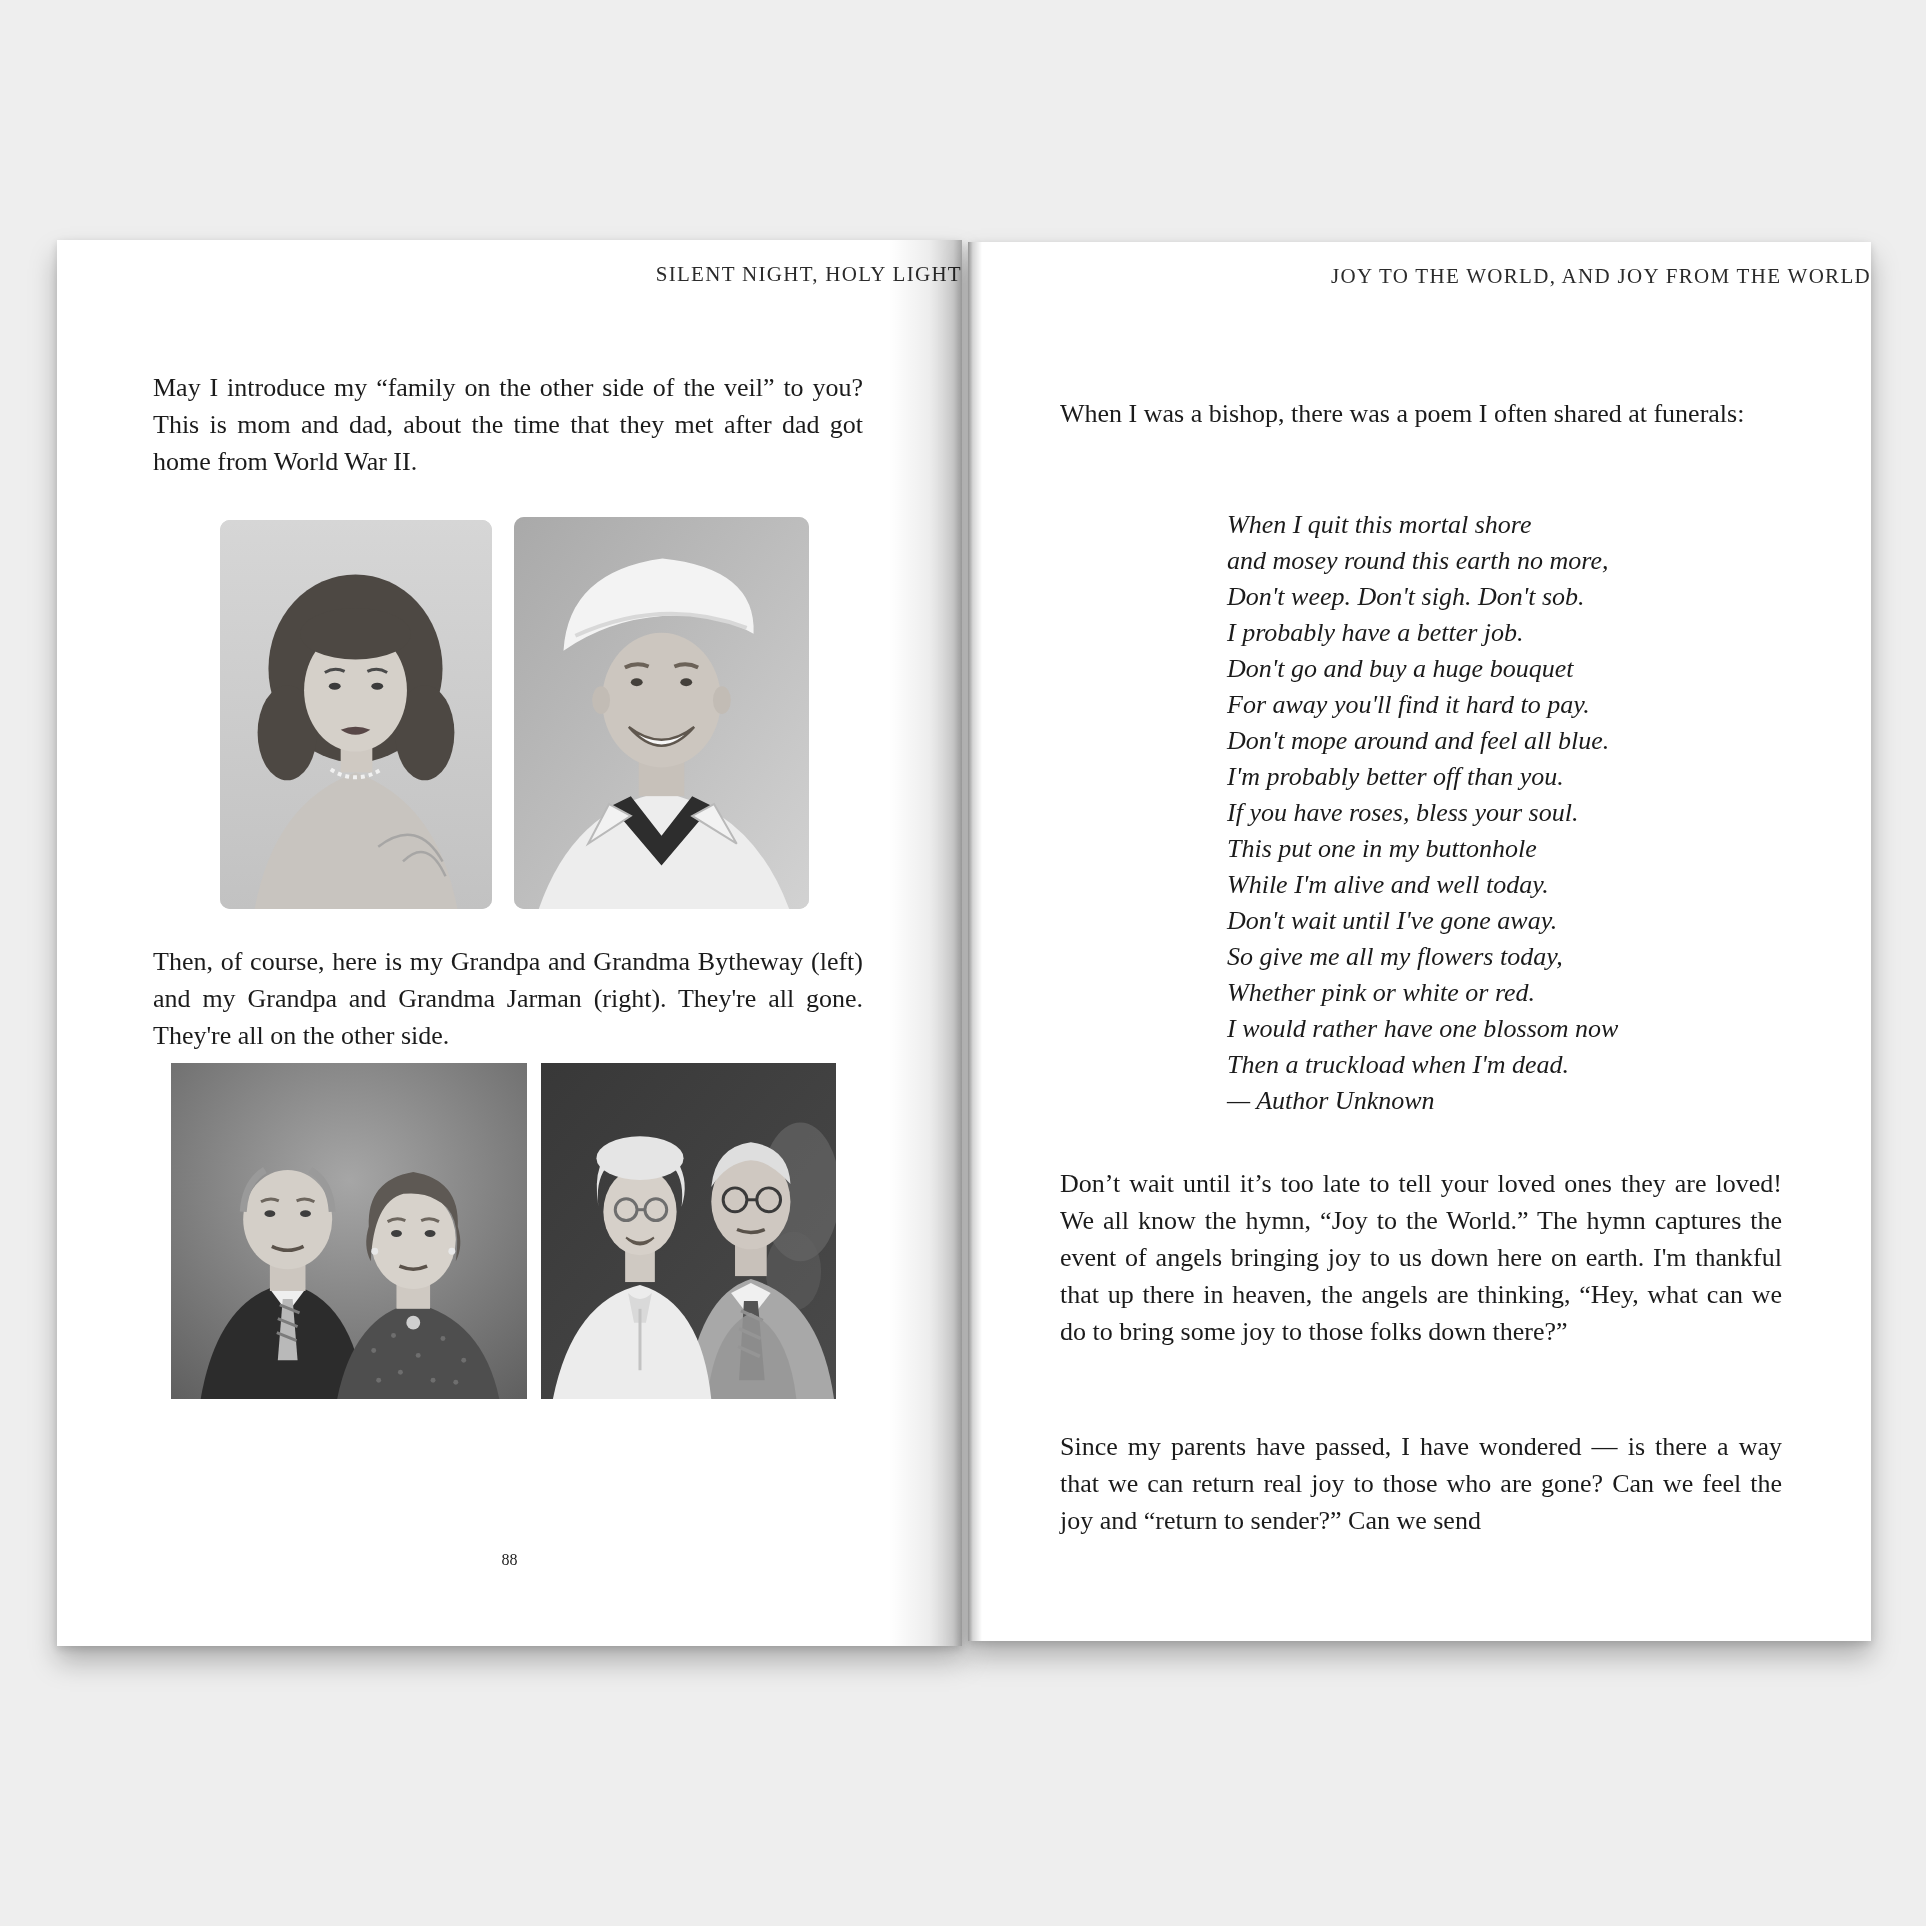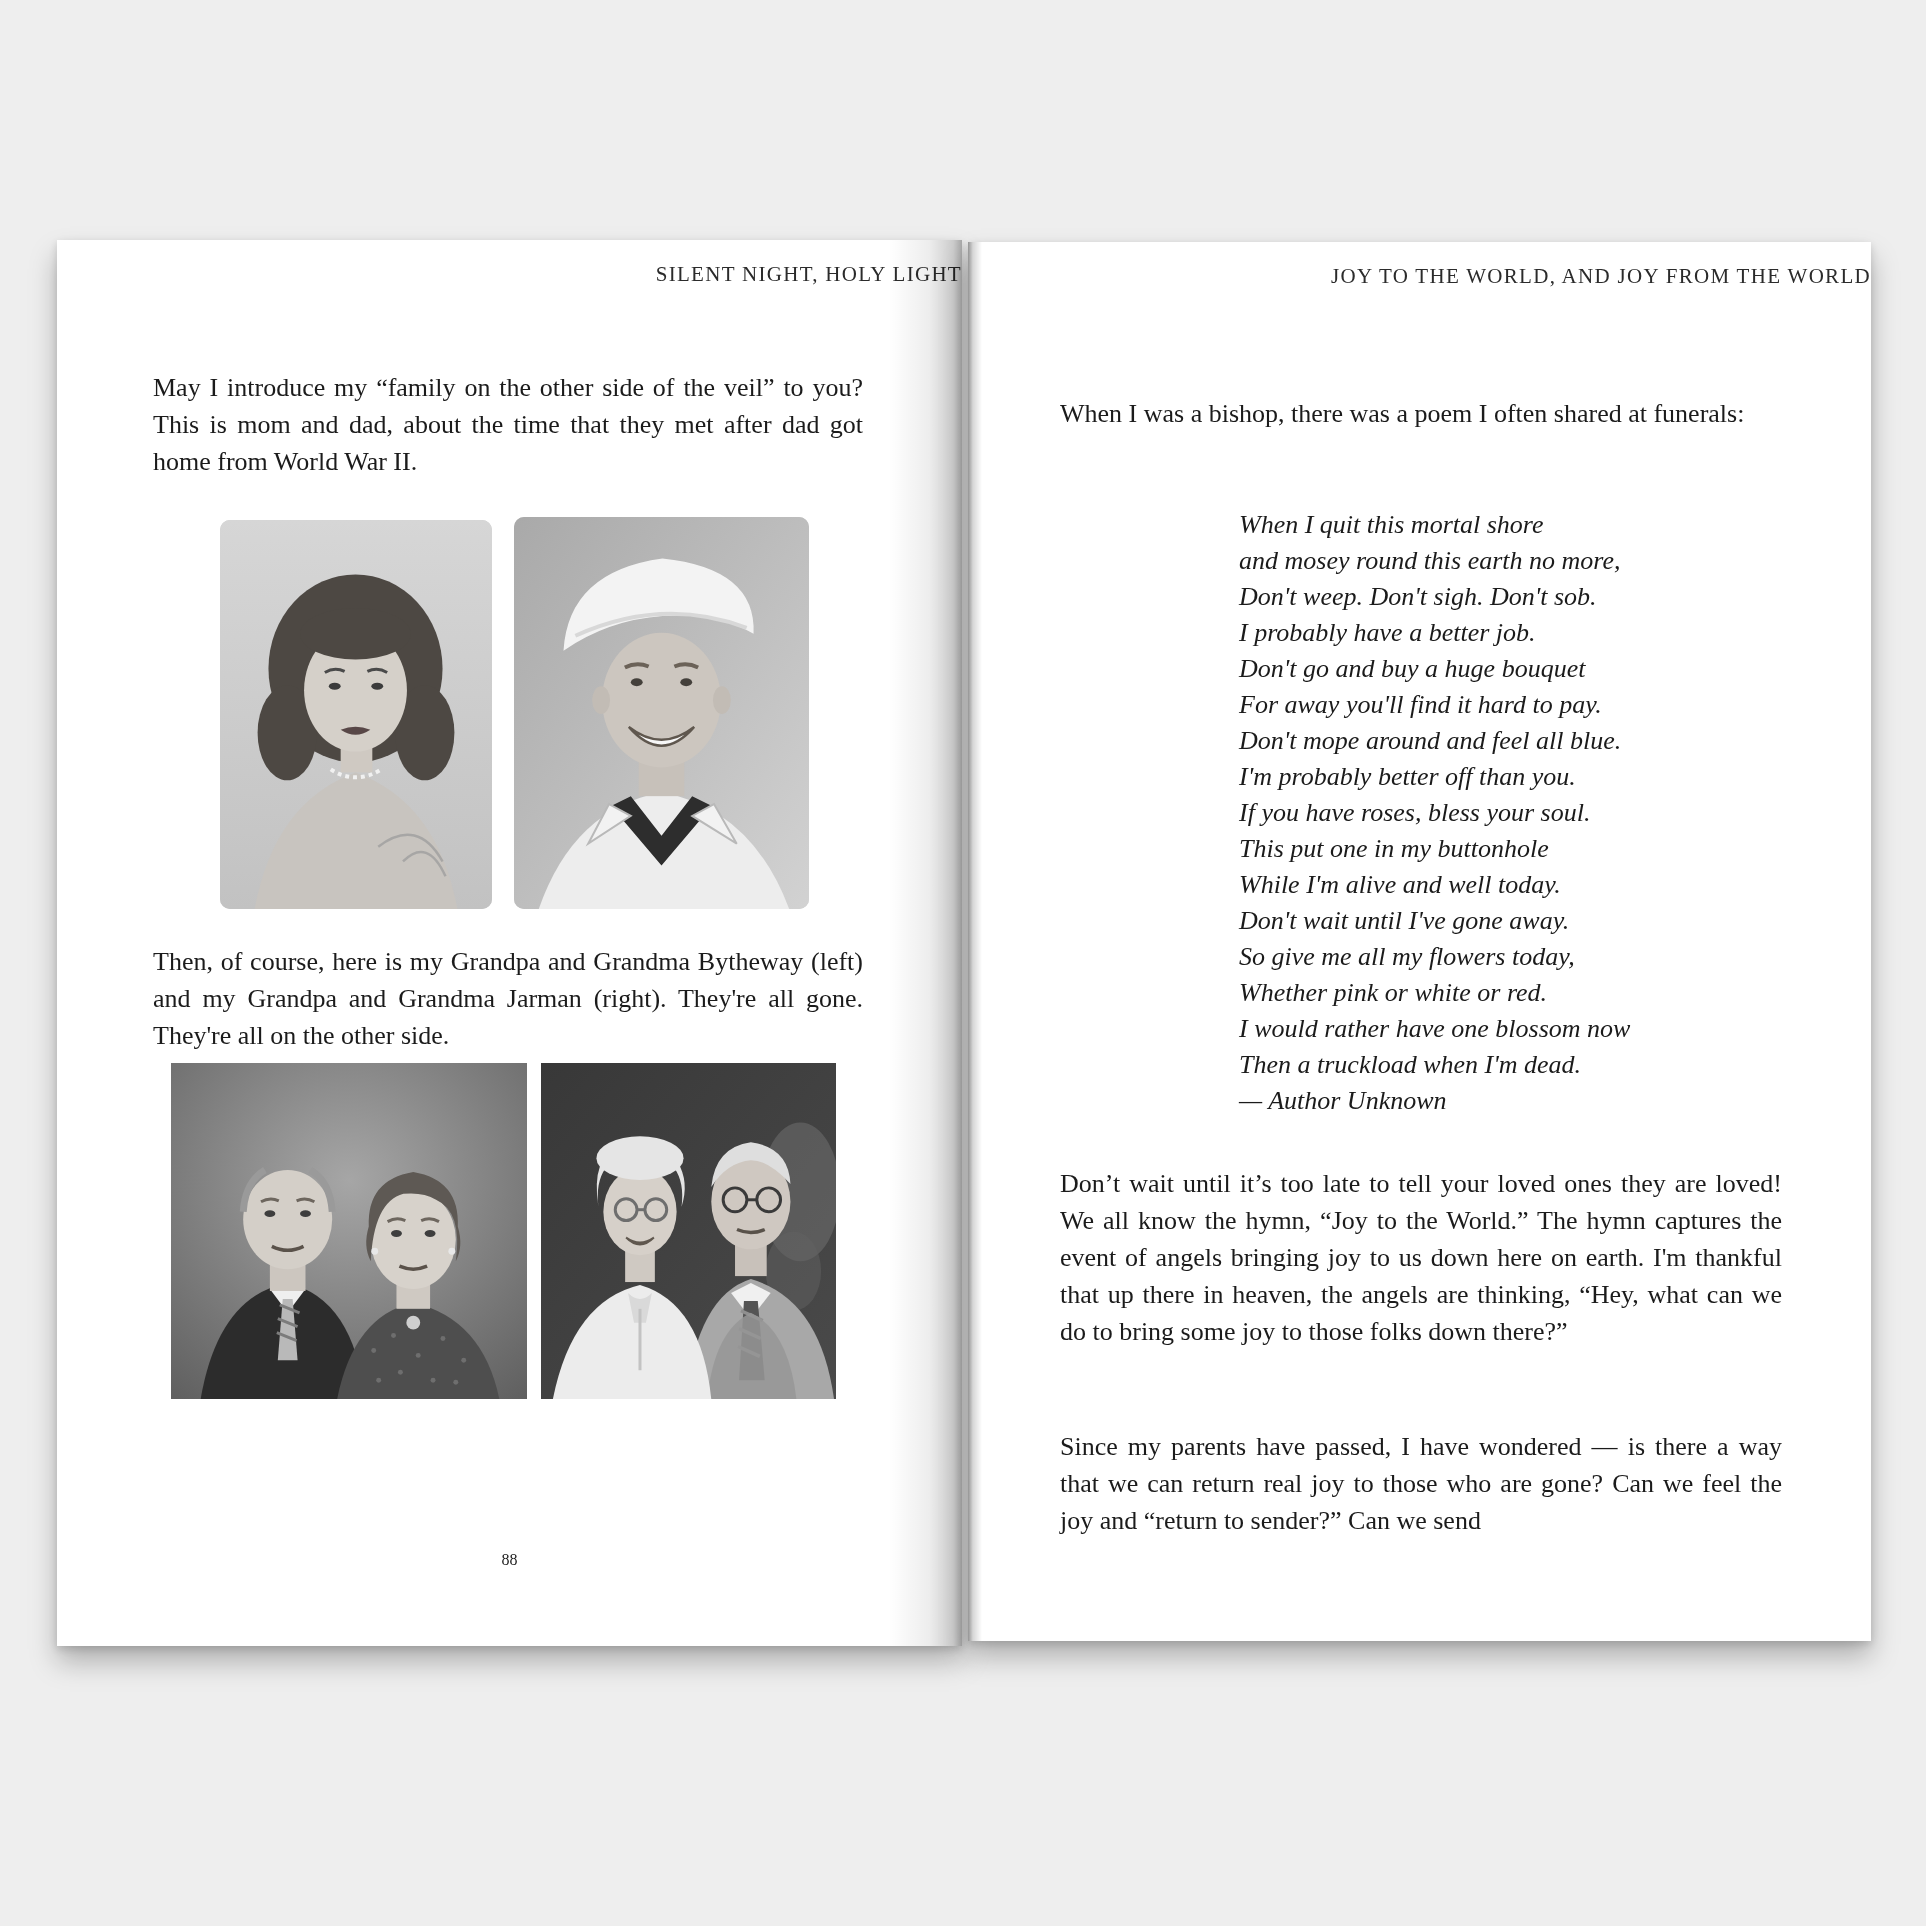--- a/index.html
+++ b/index.html
@@ -37,21 +37,21 @@
   }
   .body-par{
     position:absolute;
     font-size:26px;line-height:37px;
     text-align:justify;text-justify:inter-word;
     color:#1b1b1b;
   }
   .page-left .body-par{left:96px;width:710px;}
   .page-right .body-par{left:92px;width:722px;}
   .poem{
-    position:absolute;left:271px;top:265px;
+    position:absolute;left:259px;top:265px;
     font-style:italic;font-size:26px;line-height:36px;
     color:#1b1b1b;white-space:nowrap;
   }
   .page-number{
     position:absolute;top:1311px;left:0;width:100%;
     text-align:center;font-size:16px;color:#222;
   }
   .photo{position:absolute;overflow:hidden;background:#cccccc;}
   .photo svg{display:block;width:100%;height:100%;}
   .photo.rounded{border-radius:10px;}

